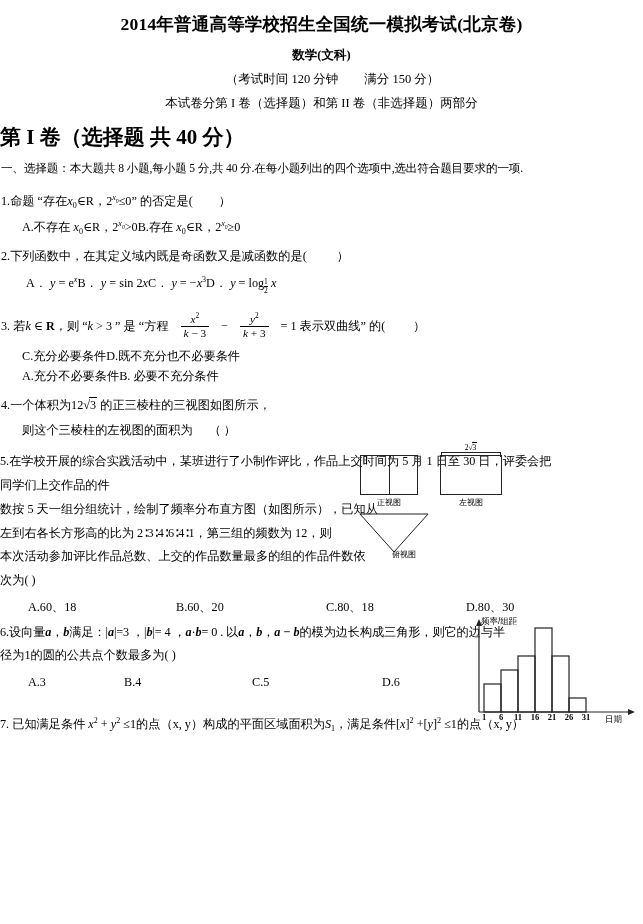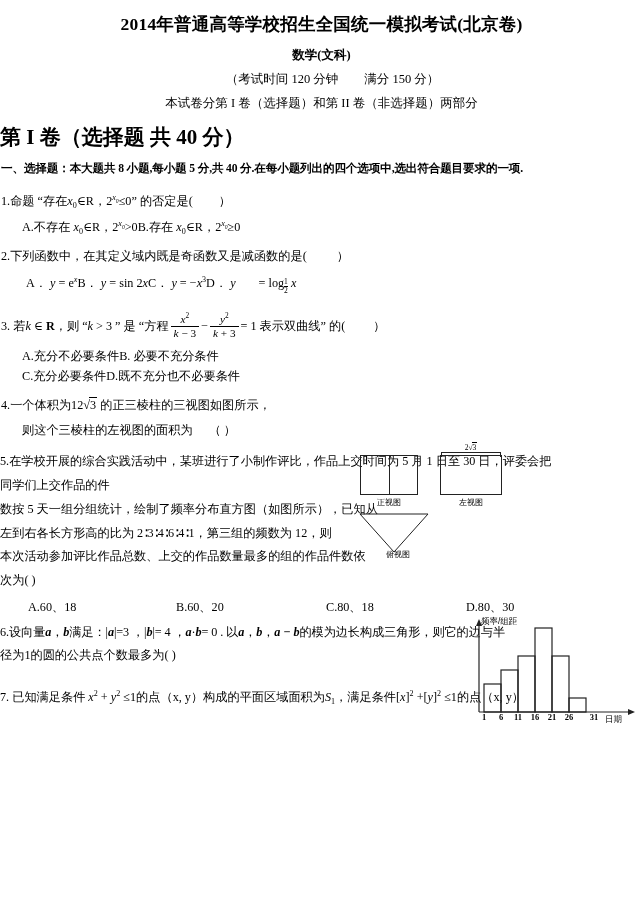--- a/index.html
+++ b/index.html
@@ -53,21 +53,21 @@
   .section-title {
     text-align: left;
     font-size: 21px;
     font-weight: bold;
     margin: 11px 0 0 0;
   }
 
   
   .instructions {
     font-size: 11.6px;
-    font-weight: bold;
+    font-weight: normal;
     margin: 10px 0 16px 0;
     padding: 0 1px;
     white-space: nowrap;
     letter-spacing: -0.15px;
   }
   .q {
     font-size: 12.2px;
     margin: 8px 0 0 0;
     line-height: 1.55;
   }
@@ -87,37 +87,36 @@
   .bold-vec { font-weight: bold; font-style: italic; }
   sup.sm { font-size: .66em; vertical-align: super; line-height: 0; }
   sub.sm { font-size: .66em; vertical-align: sub; line-height: 0; }
 
   .frac {
     display: inline-block;
     vertical-align: -0.55em;
     text-align: center;
     font-size: .92em;
     line-height: 1.12;
-    margin: 0 2px;
+    margin: 0 12px;
   }
   .frac .num { display: block; padding: 0 3px; }
   .frac .den { display: block; border-top: 1px solid #000; padding: 0 3px; }
 
   .sqrt { display: inline-block; white-space: nowrap; }
   .sqrt .radic { font-size: 1.02em; }
   .sqrt .rad-body {
     border-top: 1px solid #000;
     padding: 0 1px 0 1px;
     margin-left: -1px;
   }
 
   .logbase {
     display: inline-block;
     vertical-align: baseline;
-    margin-left: 20px;
   }
   .logbase .b {
     display: inline-block;
     vertical-align: -0.85em;
     font-size: .62em;
     text-align: center;
     line-height: 1.05;
   }
   .logbase .b .n { display:block; }
   .logbase .b .d { display:block; border-top: 1px solid #000; }
@@ -168,21 +167,21 @@
   .tv-tri-svg { position: absolute; left: 10px; top: 70px; }
   .tv-label {
     position: absolute;
     font-size: 8px;
     text-align: center;
     white-space: nowrap;
     font-family: "Liberation Sans", sans-serif;
   }
   .lbl-front { left: 12px; top: 55px; width: 58px; }
   .lbl-side  { left: 92px; top: 55px; width: 62px; }
-  .lbl-top   { left: 16px; top: 107px; width: 68px; }
+  .lbl-top   { left: 22px; top: 107px; width: 68px; }
 
   
   .fig-hist {
     position: absolute;
     left: 465px;
     top: 602px;
     width: 175px;
     height: 120px;
   }
   .hist-ylabel {
@@ -243,24 +242,24 @@
       </div>
     </div>
   </div>
 
   <div class="q" style="margin-top:18px">
     <div class="q-stem nowrap">
       <span>3.</span> <span>若</span><span class="mi">k</span> <span>∈</span> <b>R</b><span>，则 “</span><span class="mi">k</span> <span>&gt; 3</span> <span>” 是 “方程</span><span class="frac"><span class="num"><span class="mi">x</span><sup class="sm">2</sup></span><span class="den"><span class="mi">k</span> <span>− 3</span></span></span><span>−</span><span class="frac"><span class="num"><span class="mi">y</span><sup class="sm">2</sup></span><span class="den"><span class="mi">k</span> <span>+ 3</span></span></span><span>= 1 表示双曲线” 的(</span><span style="display:inline-block;width:28px"></span><span>）</span>
     </div>
     <div class="opts w-col-2" style="line-height:1.7;margin-top:6px">
       <div class="opt-row">
+        <span class="opt">C.充分必要条件</span><span class="opt">D.既不充分也不必要条件</span>
+      </div>
+      <div class="opt-row">
         <span class="opt">A.充分不必要条件</span><span class="opt">B. 必要不充分条件</span>
-      </div>
-      <div class="opt-row">
-        <span class="opt">C.充分必要条件</span><span class="opt">D.既不充分也不必要条件</span>
       </div>
     </div>
   </div>
 
   <div class="q" style="margin-top:9px">
     <div class="q-stem">
       <span>4.</span><span>一个体积为12</span><span class="sqrt"><span class="radic">√</span><span class="rad-body">3</span></span> <span>的正三棱柱的三视图如图所示，</span>
     </div>
     <div class="q-stem" style="padding-left:22px;margin-top:6px">
       <span>则这个三棱柱的左视图的面积为</span><span style="display:inline-block;width:16px"></span><span>（      ）</span>
@@ -318,29 +317,34 @@
           <rect x="104" y="82" width="17" height="14" fill="none" stroke="#222" stroke-width="1.2"></rect>
         </g>
     </svg>
     <div class="hist-ticklabels">
         <span style="left: 19px;">1</span>
         <span style="left: 36px;">6</span>
         <span style="left: 53px;">11</span>
         <span style="left: 70px;">16</span>
         <span style="left: 87px;">21</span>
         <span style="left: 104px;">26</span>
-        <span style="left: 121px; margin-left: 8px;">31</span>
+        <span style="left: 121px;">31</span>
       </div>
   </div>
 
   <div class="q" style="margin-top:2px;line-height:1.9">
     <div class="nowrap" style="letter-spacing:-0.1px">
       <span>6.</span><span>设向量</span><span class="bold-vec">a</span><span>，</span><span class="bold-vec">b</span><span>满足：|</span><span class="bold-vec">a</span><span>|=3 ，|</span><span class="bold-vec">b</span><span>|= 4 ，</span><span class="bold-vec">a</span><span>·</span><span class="bold-vec">b</span><span>= 0 . 以</span><span class="bold-vec">a</span><span>，</span><span class="bold-vec">b</span><span>，</span><span class="bold-vec">a − b</span><span>的模为边长构成三角形，则它的边与半</span>
     </div>
     <div>径为1的圆的公共点个数最多为(      )</div>
+    <div class="opts" style="padding-left:28px;line-height:1.9;margin-top:4px">
+      <div class="opt-row">
+        <span class="opt" style="width:96px">A.3</span><span class="opt" style="width:128px">B.4</span><span class="opt" style="width:130px">C.5</span><span class="opt">D.6</span>
+      </div>
+    </div>
   </div>
 
   <div class="q" style="margin-top:18px;line-height:2.1">
     <div class="nowrap">
       <span>7.</span> <span>已知满足条件</span> <span class="mi">x</span><sup class="sm">2</sup> <span>+</span> <span class="mi">y</span><sup class="sm">2</sup> <span>≤1的点（x, y）构成的平面区域面积为</span><span class="mi">S</span><sub class="sm">1</sub><span>，满足条件[</span><span class="mi">x</span><span>]</span><sup class="sm">2</sup> <span>+[</span><span class="mi">y</span><span>]</span><sup class="sm">2</sup> <span>≤1的点（x, y）</span>
     </div>
   </div>
 
 </div>
 

